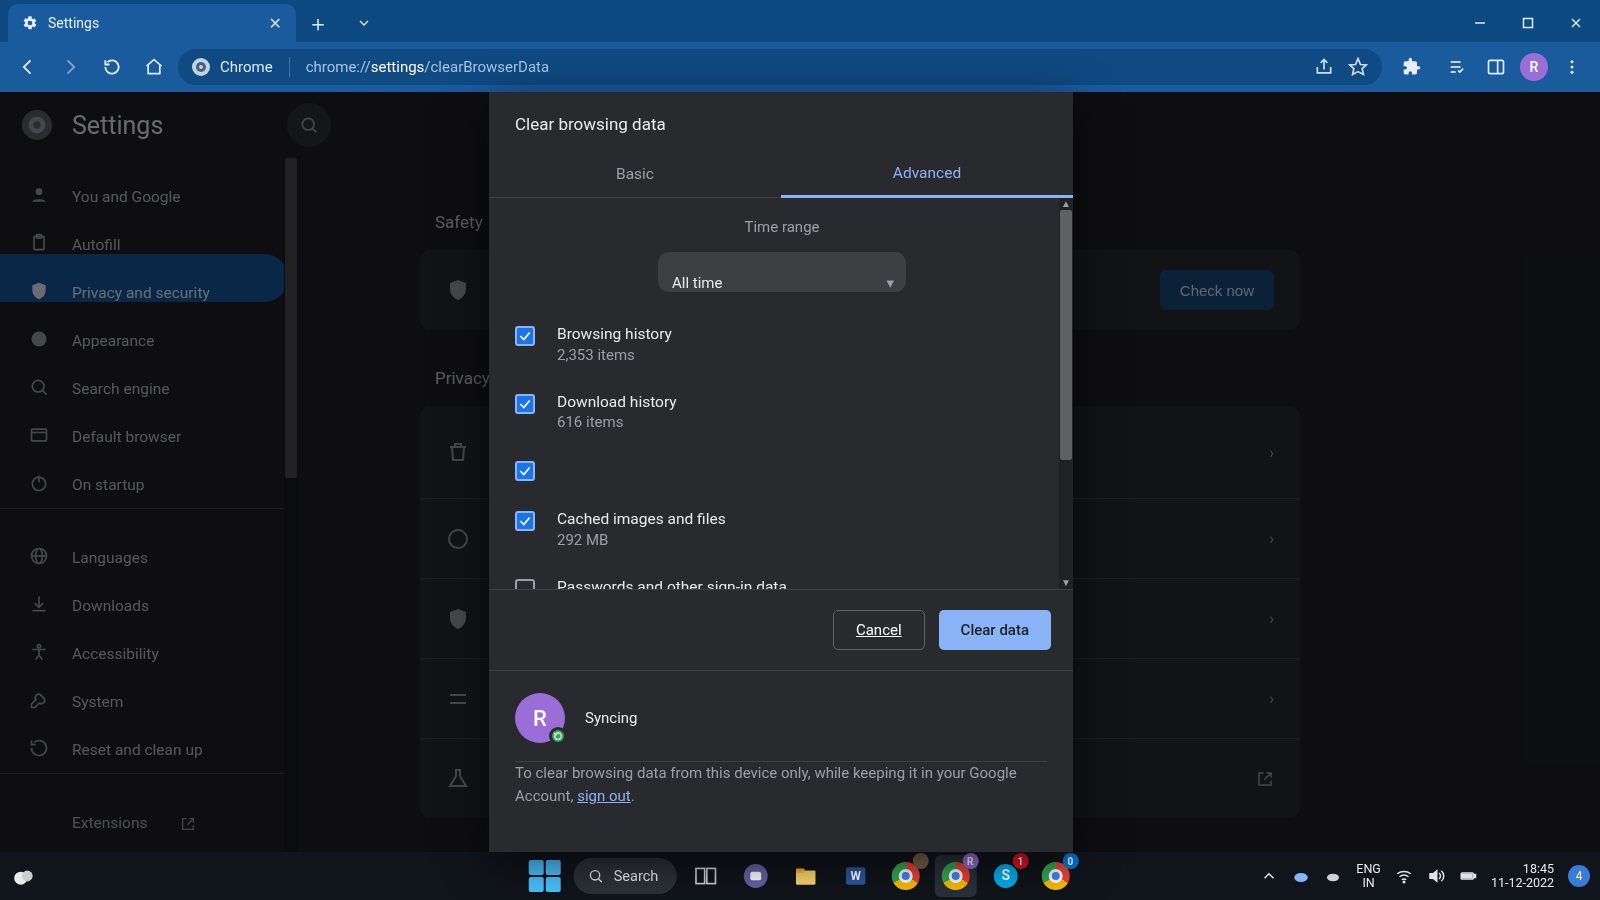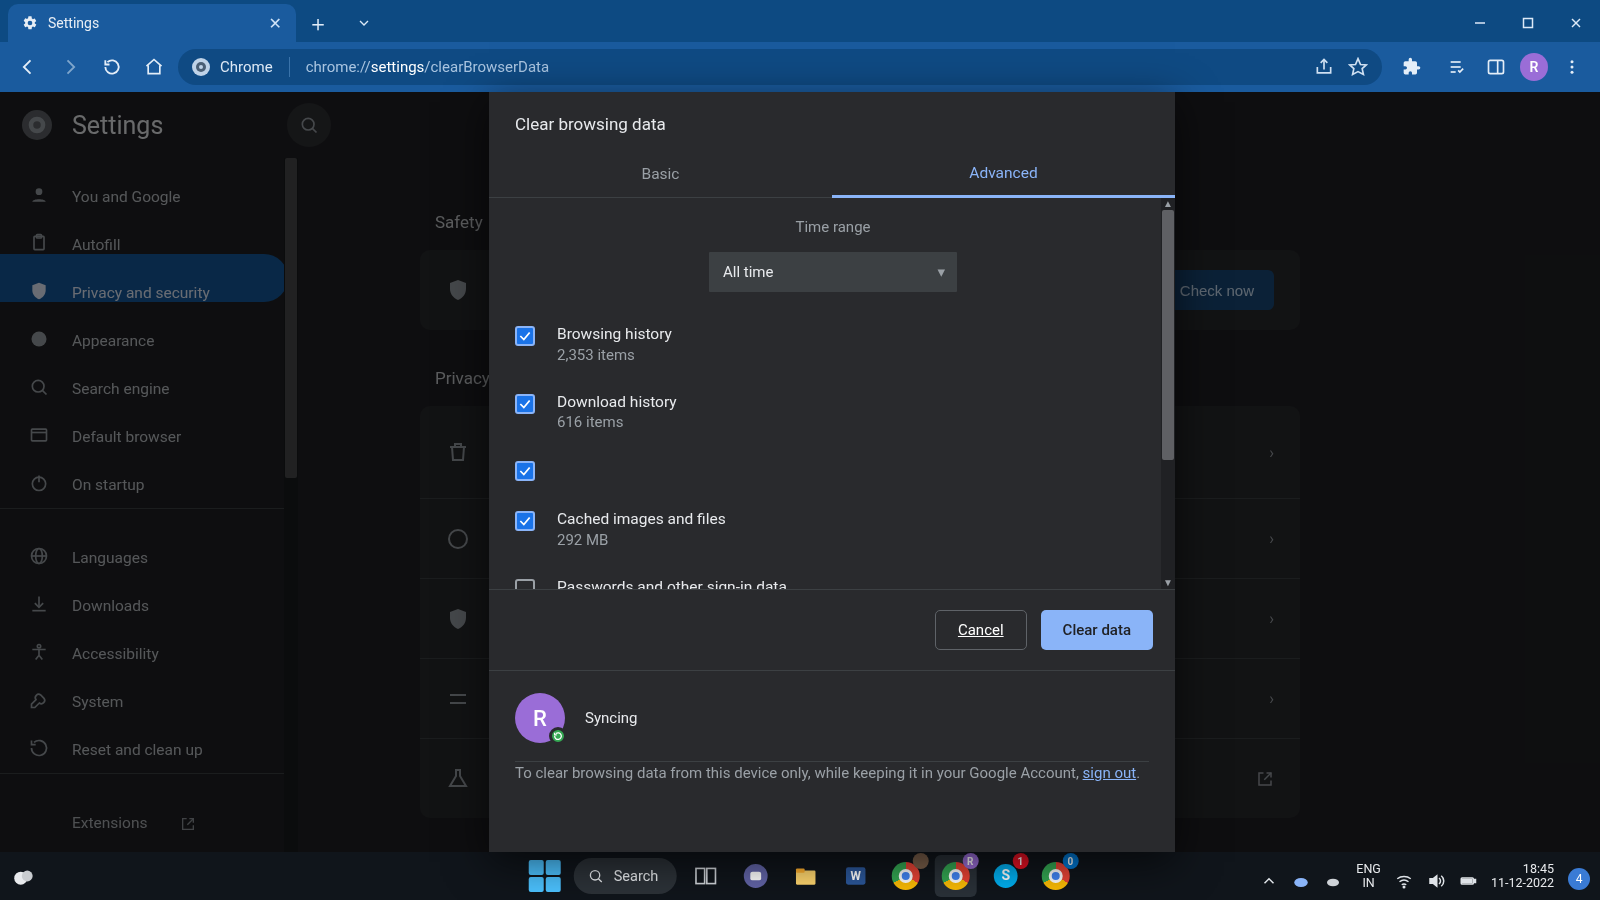--- a/index.html
+++ b/index.html
@@ -54,33 +54,33 @@
   .card-row { margin-left:100px; width:880px; height:80px; background:#292a2d; border-radius:10px; display:flex; align-items:center; padding:0 26px;}
   .card-icon { width:24px;height:24px; color:#9aa0a6; margin-right:20px;}
   .check-now { margin-left:auto; background:#1a4b7a; color:#cfe3f8; border:none; height:40px; padding:12px 20px; border-radius:6px; font-size:15px;}
   .rows-stack { margin-left:100px; width:880px; background:#292a2d; border-radius:10px; margin-top:18px;}
   .prow { height:80px; border-top:1px solid #3c4043; display:flex; align-items:center; padding:0 26px; }
   .prow:first-child { border-top:none; height:92px;}
   .chev-r { margin-left:auto; color:#9aa0a6;}
   .ext-icon { color:#9aa0a6; }
 
   
-  .modal { position:absolute; left:489px; top:0; width:686px; height:100%; background:#292a2d; z-index:10; color:#e8eaed; display:flex; flex-direction:column; box-shadow:0 10px 40px rgba(0,0,0,0.6); border-radius:0;}
+  .modal { position:absolute; left:489px; top:0; width:584px; height:100%; background:#292a2d; z-index:10; color:#e8eaed; display:flex; flex-direction:column; box-shadow:0 10px 40px rgba(0,0,0,0.6); border-radius:0;}
   .modal-title { font-size:17px; padding:22px 26px 16px 26px; color:#e8eaed;}
   .tabs { display:flex; height:48px; border-bottom:1px solid #3c4043;}
   .tabbtn { flex:1; display:flex; align-items:center; justify-content:center; font-size:15.5px; color:#9aa0a6; cursor:pointer;}
   .tabbtn.active { color:#8ab4f8; border-bottom:3px solid #8ab4f8; margin-bottom:-1px;}
   .modal-body { position:relative; flex:0 0 auto; height:392px; border-bottom:1px solid #3c4043; overflow:hidden;}
   .modal-body-inner { position:absolute; left:0; top:0; right:14px; padding:20px 10px 0 26px;}
   .body-scroll { position:absolute; right:0; top:0; width:14px; height:100%; background:#202124;}
   .body-thumb { position:absolute; right:1px; top:12px; width:12px; height:250px; background:#5f6064; border-radius:2px;}
   .body-arrow { position:absolute; right:1px; width:12px; height:12px; color:#9aa0a6; font-size:10px; text-align:center;}
   .time-row { display:flex; align-items:center; gap:16px; margin-bottom:22px;flex-direction:column;}
   .time-label { color:#9aa0a6; font-size:15px;}
-  .select { background:#3c4043; height:40px; min-width:248px; border-radius:1px; display:flex; align-items:center; padding:0 14px; color:#e8eaed; font-size:15px; position:relative;}
+  .select { background:#3c4043; height:40px; min-width:248px; border-radius:11px; display:flex; align-items:flex-end; padding:0 14px; color:#e8eaed; font-size:15px; position:relative;}
   .select .dd { position:absolute; right:12px; color:#9aa0a6;}
   .check-row { display:flex; gap:22px; padding:10px 0 18px 0;}
   .chk { width:20px; height:20px; border:2px solid #8ab4f8; border-radius:3px; margin-top:2px; flex-shrink:0; display:flex; align-items:center; justify-content:center; background:#1a73e8;}
   .chk.unchecked { background:transparent; border-color:#9aa0a6;}
   .chk svg { width:14px; height:14px; color:#fff;}
   .ck-title { font-size:15.5px; color:#e8eaed; line-height:1.4;}
   .ck-sub { font-size:15px; color:#9aa0a6; }
 
   .modal-actions { display:flex; justify-content:flex-end; gap:14px; padding:20px 22px; border-bottom:1px solid #3c4043;}
   .btn { height:40px; padding:0 22px; border-radius:5px; font-size:15px; display:flex; align-items:center; cursor:pointer;}
@@ -101,21 +101,21 @@
   .tb-center { position:absolute; left:50%; transform:translateX(-50%); display:flex; align-items:center; gap:8px;}
   .start { width:32px;height:32px; display:grid; grid-template-columns:1fr 1fr; grid-template-rows:1fr 1fr; gap:2px;}
   .start div{ border-radius:2px;}
   .searchpill { height:36px; background:#2c3238; border-radius:18px; display:flex; align-items:center; padding:0 18px 0 14px; gap:10px; color:#e6e9ec; font-size:14.5px;}
   .tbicon { width:42px; height:42px; display:flex; align-items:center; justify-content:center; border-radius:6px;}
   .tbicon.active { background:#2a3138;}
   .tbicon svg { width:26px; height:26px; }
   .chromeico { width:28px;height:28px;border-radius:50%;background:conic-gradient(#ea4335 0 120deg,#fbbc05 120deg 240deg,#34a853 240deg 360deg); position:relative;}
   .chromeico::after{content:"";position:absolute;inset:7px;border-radius:50%;background:#4285f4;border:3px solid #fff;}
   .badge-dot{position:absolute;top:-2px;right:-2px;width:16px;height:16px;border-radius:50%;display:flex;align-items:center;justify-content:center;font-size:10px;font-weight:700;}
-  .tb-right { margin-left:auto; display:flex; align-items:flex-end; gap:14px; padding-right:10px; font-size:12.5px;}
+  .tb-right { margin-left:auto; display:flex; align-items:center; gap:14px; padding-right:10px; font-size:12.5px;}
   .tray-ico { width:18px;height:18px; color:#dfe3e8;}
   .lang { text-align:center; line-height:1.15;}
   .clock { text-align:right; line-height:1.15;}
   .notif { width:22px;height:22px;border-radius:50%;background:#3a7bd5;color:#fff;font-size:12px;display:flex;align-items:center;justify-content:center;}
 
   svg { display:block; }
 </style>
 </head>
 <body>
 

